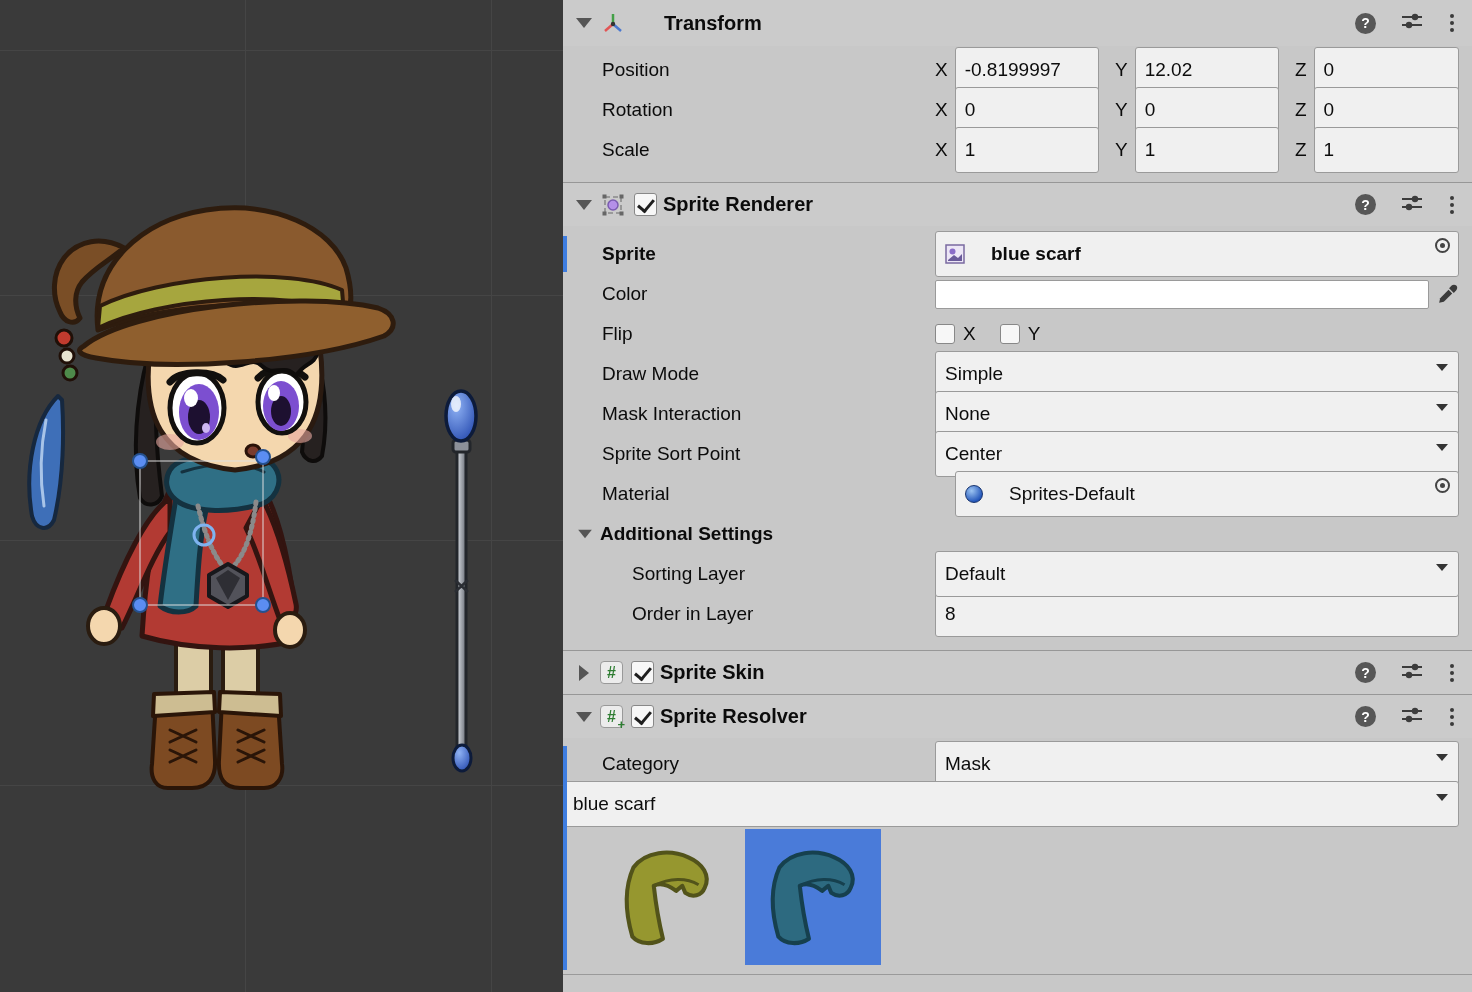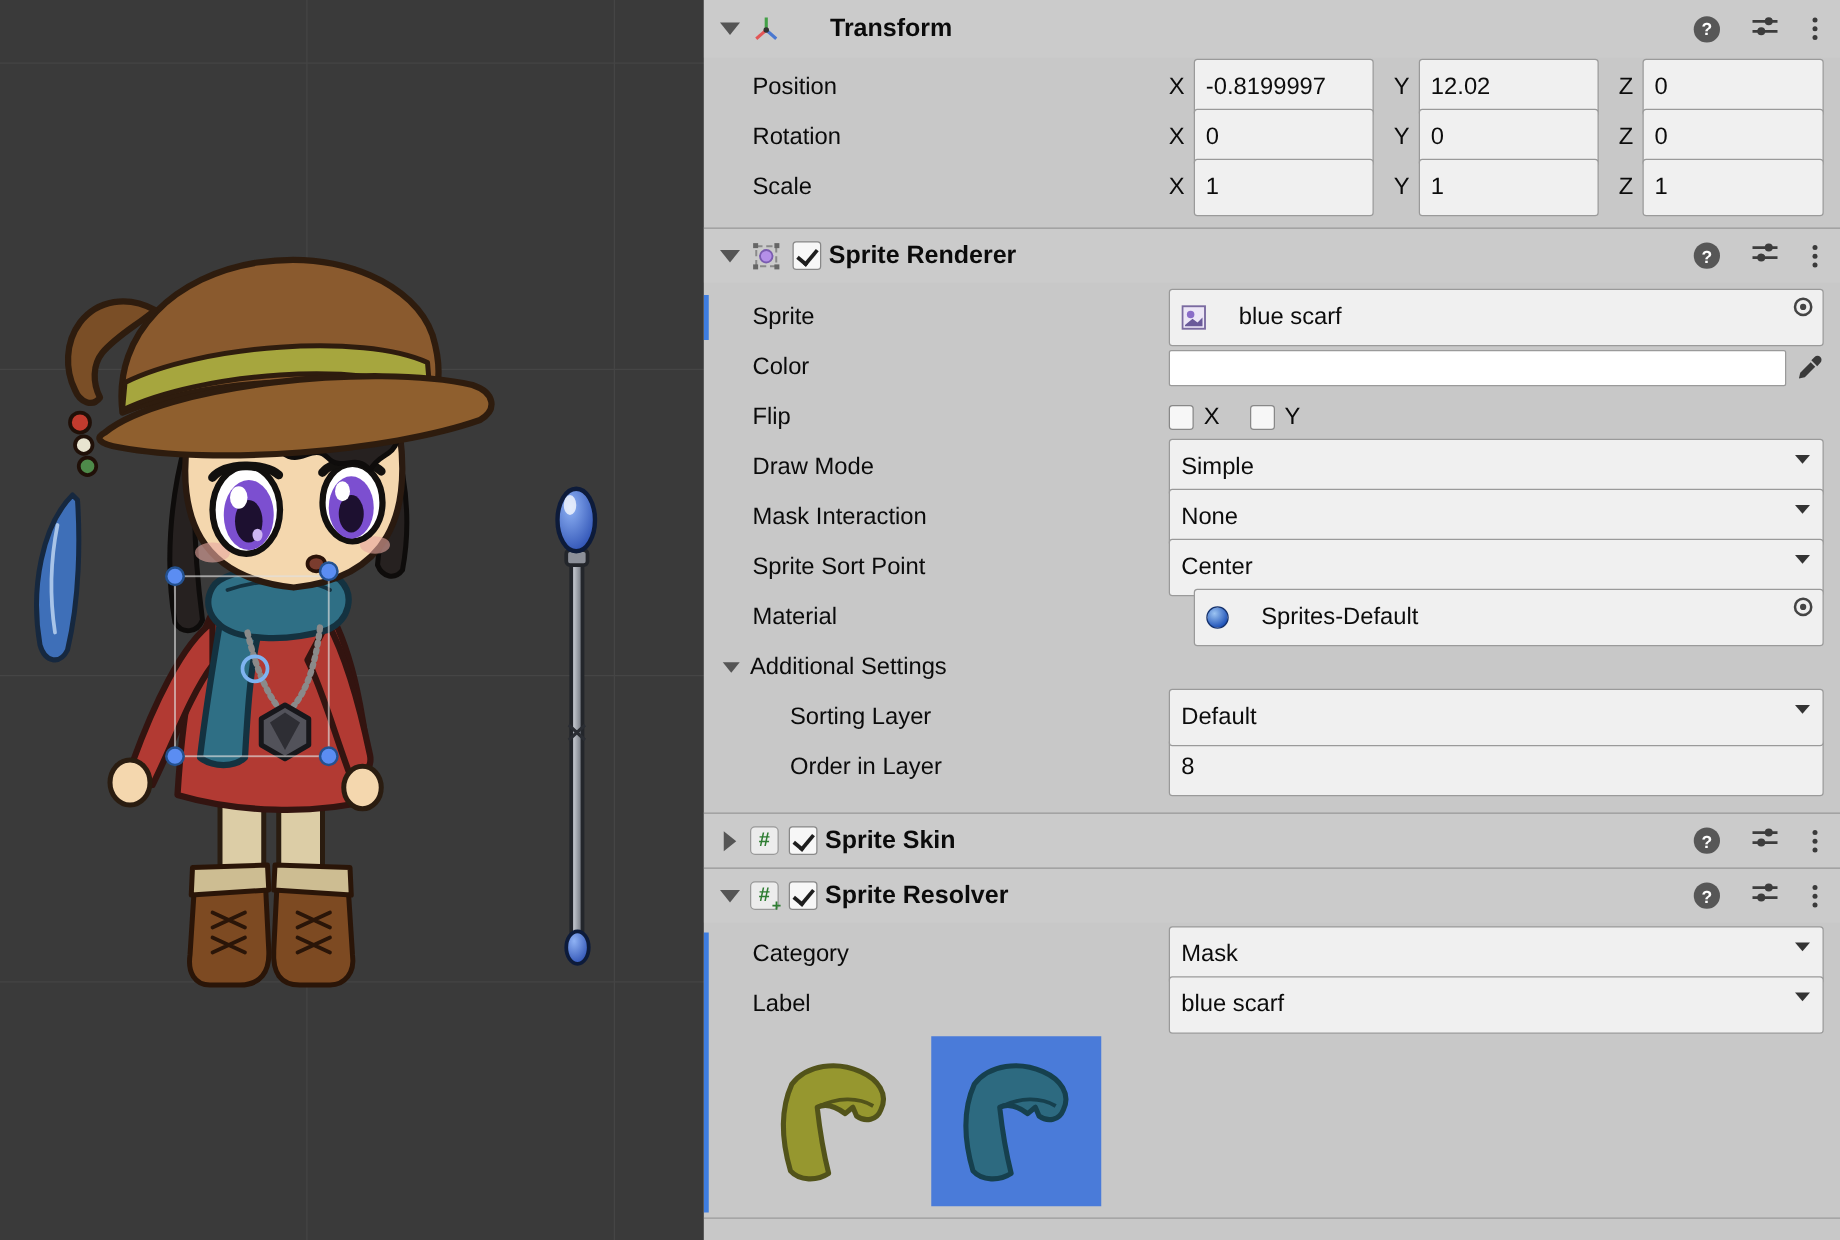--- a/index.html
+++ b/index.html
@@ -49,21 +49,21 @@
   .kebab { display:flex; flex-direction:column; gap:3px; padding:2px; }
   .kebab i { width:4px; height:4px; background:#3a3a3a; border-radius:50%; }
 
   .cbody { padding-top:4px; padding-bottom:12px; }
   .cbody.sr { padding-top:8px; padding-bottom:16px; }
   .cbody.resolver { padding-top:6px; padding-bottom:0; }
 
   .prow { display:flex; align-items:center; height:40px; }
   .plabel { width:372px; padding-left:39px; font-size:19px; white-space:nowrap; flex:none; }
   .plabel.indent { padding-left:69px; }
-  .plabel.bold, .bold { font-weight:normal; }
+  .plabel.bold, .bold { font-weight:bold; }
   .pvalue { flex:1; display:flex; align-items:center; margin-right:13px; min-width:0; }
   .pvalue > .field { flex:1; min-width:0;gap:26px; }
 
   .field { background:#f0f0f0; border:1px solid #9a9a9a; border-radius:3px; height:46px;
            display:flex; align-items:center; font-size:19px; padding:0 9px; color:#0c0c0c;
            font-family:"Liberation Sans", sans-serif; }
   input.field { outline:none; }
   .dropdown { position:relative; padding-right:30px; }
   .dropdown::after { content:""; position:absolute; right:10px; top:12px;
            border-left:6px solid transparent; border-right:6px solid transparent; border-top:7px solid #333; }
@@ -465,21 +465,20 @@
     <div class="cbody resolver">
       <div class="prow">
         <span class="plabel">Category</span>
         <div class="pvalue">
             <div class="field dropdown">
               <span>Mask</span>
             </div>
           </div>
       </div>
       <div class="prow">
-        <span class="plabel">Label</span>
         <div class="pvalue">
             <div class="field dropdown">
               <span>blue scarf</span>
             </div>
           </div>
       </div>
       <div class="thumbs">
         <div class="thumb">
           <svg width="112" height="112" viewBox="0 0 110 110">
             <path d="M22,26 C34,10 58,8 76,16 C90,22 98,34 92,46 C89,54 80,56 73,51 L70,44 L64,49 C56,43 48,41 42,44 C44,62 47,80 51,96 C42,102 28,102 21,94 C14,70 13,46 22,26 Z" fill="#96972f" stroke="#52531a" stroke-width="4" stroke-linejoin="round"></path>

